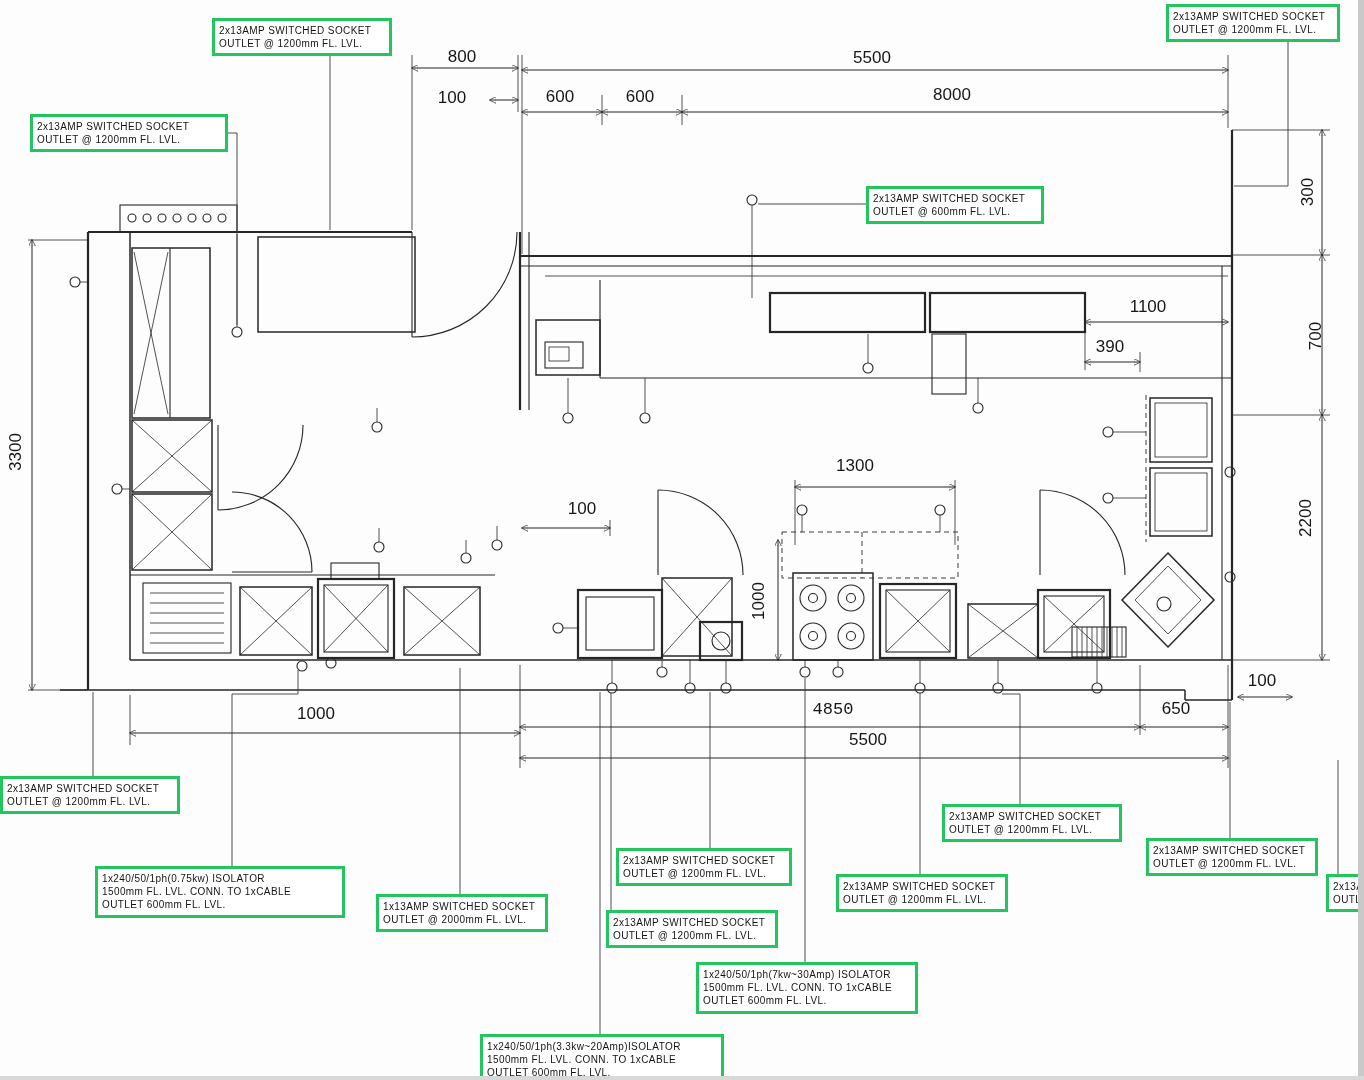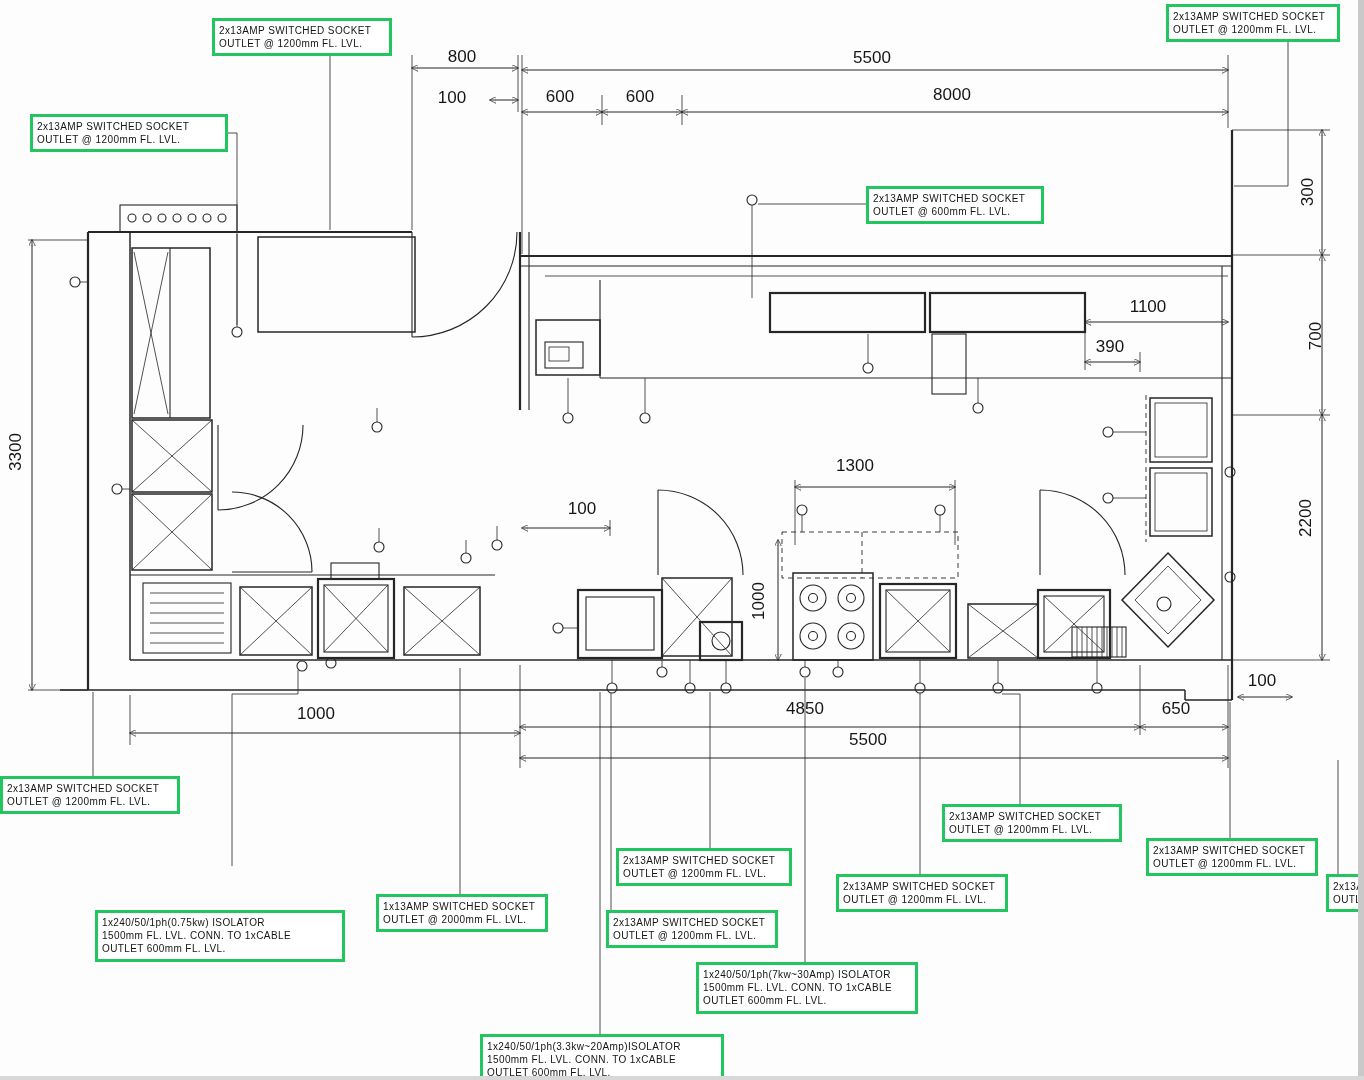--- a/index.html
+++ b/index.html
@@ -285,21 +285,21 @@
   <div class="anno" style="left: 212px; top: 18px; width: 180px;">2x13AMP SWITCHED SOCKET
 OUTLET @ 1200mm FL. LVL.</div>
       <div class="anno" style="left: 30px; top: 114px; width: 198px;">2x13AMP SWITCHED SOCKET
 OUTLET @ 1200mm FL. LVL.</div>
       <div class="anno" style="left: 1166px; top: 4px; width: 174px;">2x13AMP SWITCHED SOCKET
 OUTLET @ 1200mm FL. LVL.</div>
       <div class="anno" style="left: 866px; top: 186px; width: 178px;">2x13AMP SWITCHED SOCKET
 OUTLET @ 600mm FL. LVL.</div>
       <div class="anno" style="left: 0px; top: 776px; width: 180px;">2x13AMP SWITCHED SOCKET
 OUTLET @ 1200mm FL. LVL.</div>
-      <div class="anno" style="left: 95px; top: 910px; width: 250px;">1x240/50/1ph(0.75kw) ISOLATOR
+      <div class="anno" style="left: 95px; top: 866px; width: 250px;">1x240/50/1ph(0.75kw) ISOLATOR
 1500mm FL. LVL. CONN. TO 1xCABLE
 OUTLET 600mm FL. LVL.</div>
       <div class="anno" style="left: 376px; top: 894px; width: 172px;">1x13AMP SWITCHED SOCKET
 OUTLET @ 2000mm FL. LVL.</div>
       <div class="anno" style="left: 616px; top: 848px; width: 176px;">2x13AMP SWITCHED SOCKET
 OUTLET @ 1200mm FL. LVL.</div>
       <div class="anno" style="left: 606px; top: 910px; width: 172px;">2x13AMP SWITCHED SOCKET
 OUTLET @ 1200mm FL. LVL.</div>
       <div class="anno" style="left: 836px; top: 874px; width: 172px;">2x13AMP SWITCHED SOCKET
 OUTLET @ 1200mm FL. LVL.</div>
@@ -328,21 +328,21 @@
       <span class="dim v" style="left: 1308px; top: 192px;">300</span>
       <span class="dim v" style="left: 1316px; top: 336px;">700</span>
       <span class="dim" style="left: 1148px; top: 307px;">1100</span>
       <span class="dim" style="left: 1110px; top: 347px;">390</span>
       <span class="dim v" style="left: 16px; top: 452px;">3300</span>
       <span class="dim v" style="left: 1306px; top: 518px;">2200</span>
       <span class="dim" style="left: 855px; top: 466px;">1300</span>
       <span class="dim" style="left: 582px; top: 509px;">100</span>
       <span class="dim v" style="left: 759px; top: 601px;">1000</span>
       <span class="dim" style="left: 316px; top: 714px;">1000</span>
-      <span class="dim" style="left: 805px; top: 709px;">4850</span>
+      <span class="dim" style="left: 833px; top: 709px; font-family: Liberation Mono, monospace;">4850</span>
       <span class="dim" style="left: 1176px; top: 709px;">650</span>
       <span class="dim" style="left: 868px; top: 740px;">5500</span>
       <span class="dim" style="left: 1262px; top: 681px;">100</span>
     </div>
 
   <div class="edge-r"></div>
   <div class="edge-b"></div>
 </div>
 
 </body></html>

